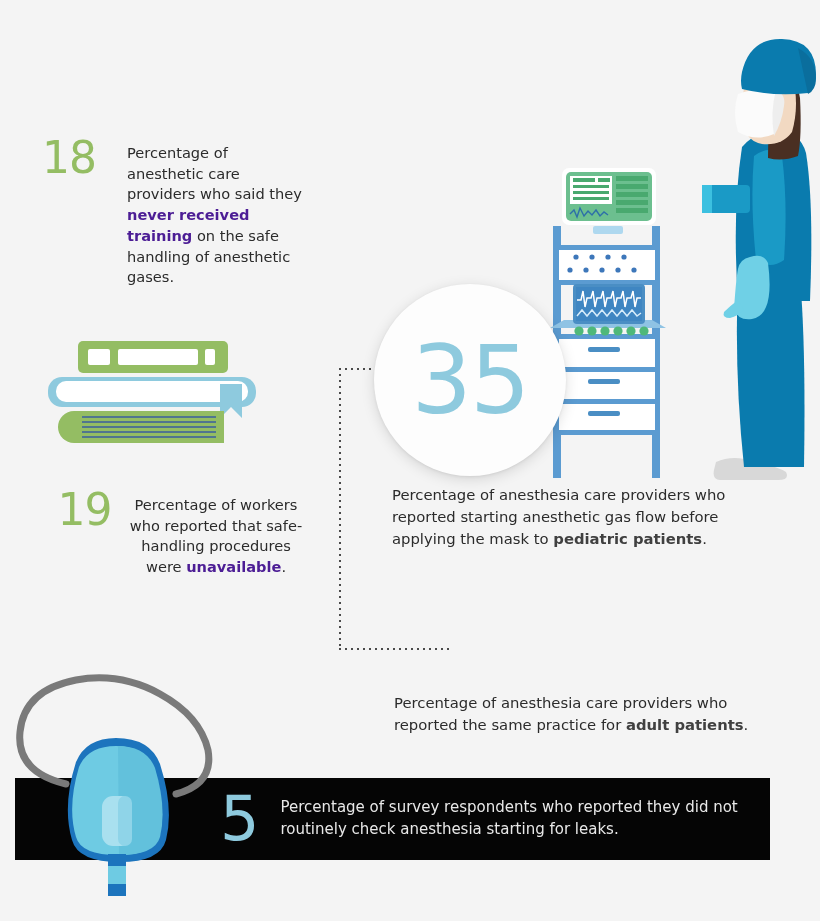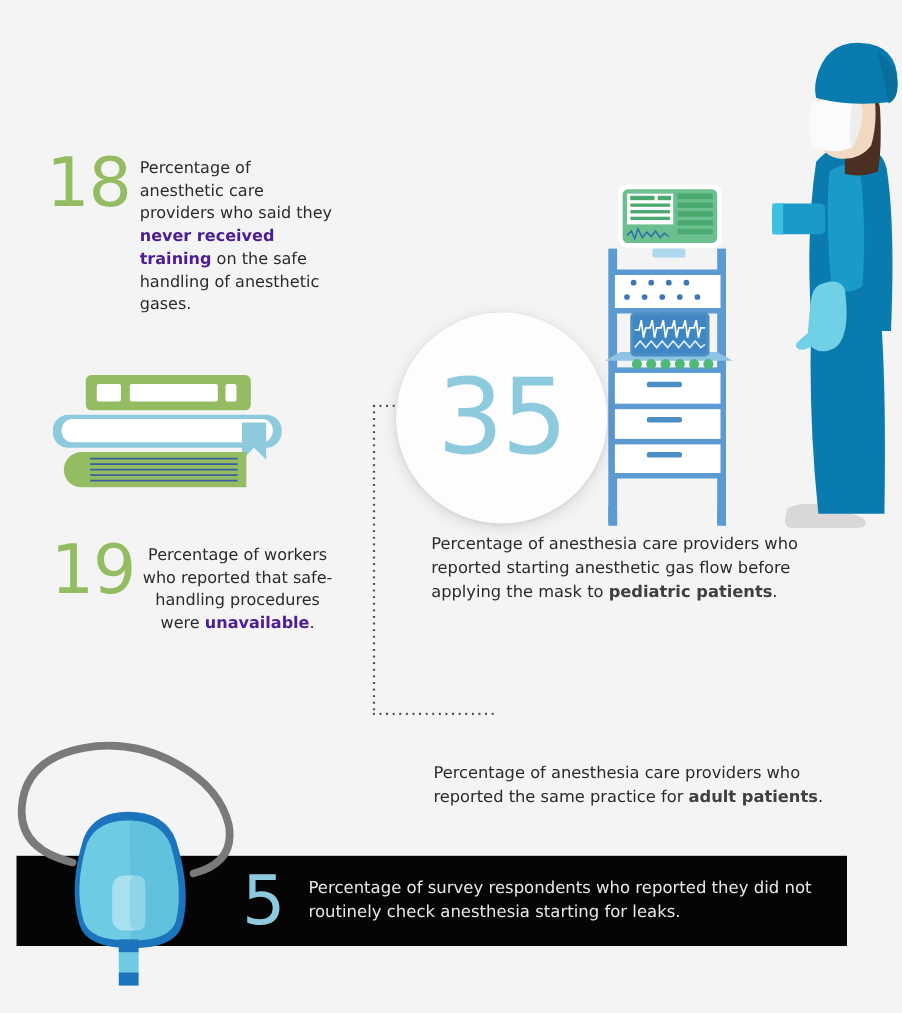--- a/index.html
+++ b/index.html
@@ -10,21 +10,21 @@
     position:relative;
     font-family:"DejaVu Sans", sans-serif;
     overflow:hidden;
   }
   #stage { position:absolute; inset:0; }
 
   
   .stat-green { position:absolute; display:flex; align-items:flex-start; }
   .stat-green .num {
     color:#94bd63;
-    font-size:62px;
+    font-size:44px;
     line-height:0.95;
     font-weight:400;
     font-family:"DejaVu Sans", sans-serif;
     letter-spacing:-1px;
     width:85px;
     flex:none;
     margin-top:-6px;
   }
   .stat-green .txt {
     font-size:14.6px;
@@ -38,21 +38,21 @@
   .circle {
     position:absolute;
     border-radius:50%;
     background:#fdfdfd;
     display:flex; align-items:center; justify-content:center;
     box-shadow: 0 3px 14px rgba(0,0,0,0.13), 0 1px 3px rgba(0,0,0,0.07);
     color:#8ecade;
     font-weight:400;
     letter-spacing:-2px;
   }
-  #circle-35 { left:360px; top:284px; width:192px; height:192px; font-size:95px; }
+  #circle-35 { left:374px; top:284px; width:192px; height:192px; font-size:95px; }
   #circle-14 { left:425px; top:575px; width:106px; height:106px; font-size:54px; }
 
   
   .caption {
     position:absolute;
     font-size:14.8px;
     line-height:1.47;
     color:#2b2b2b;
   }
   .caption b { font-weight:bold; color:#404040; }

